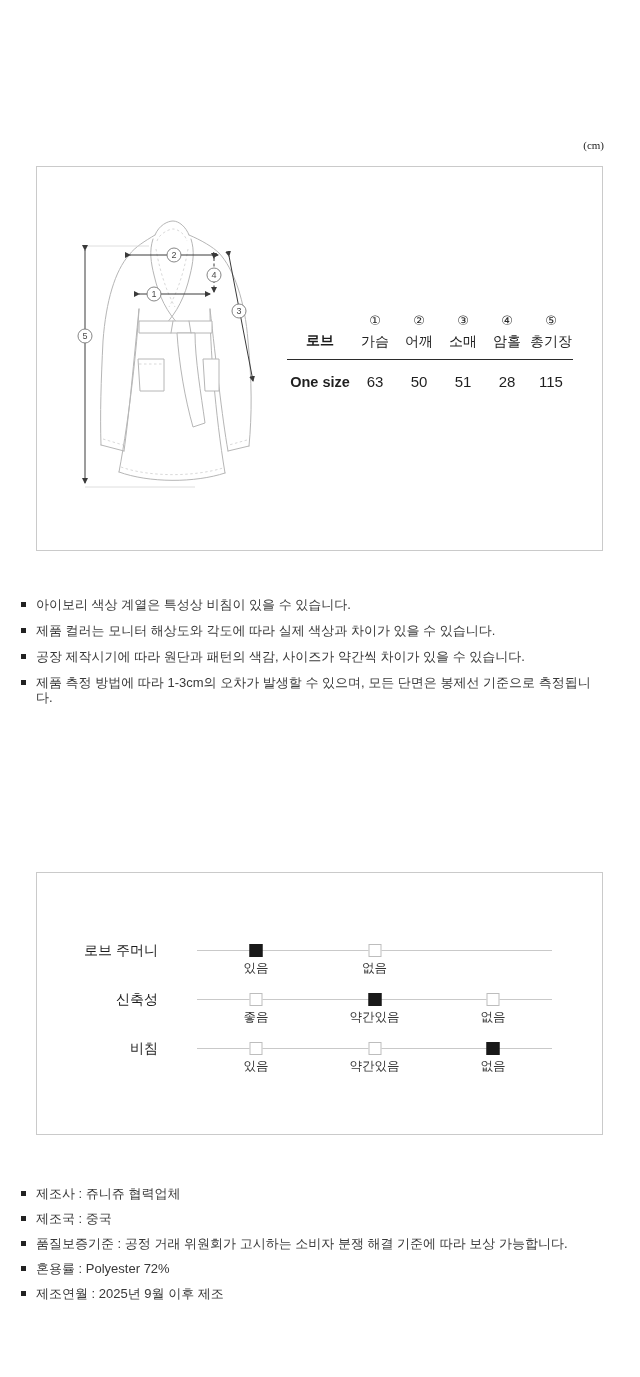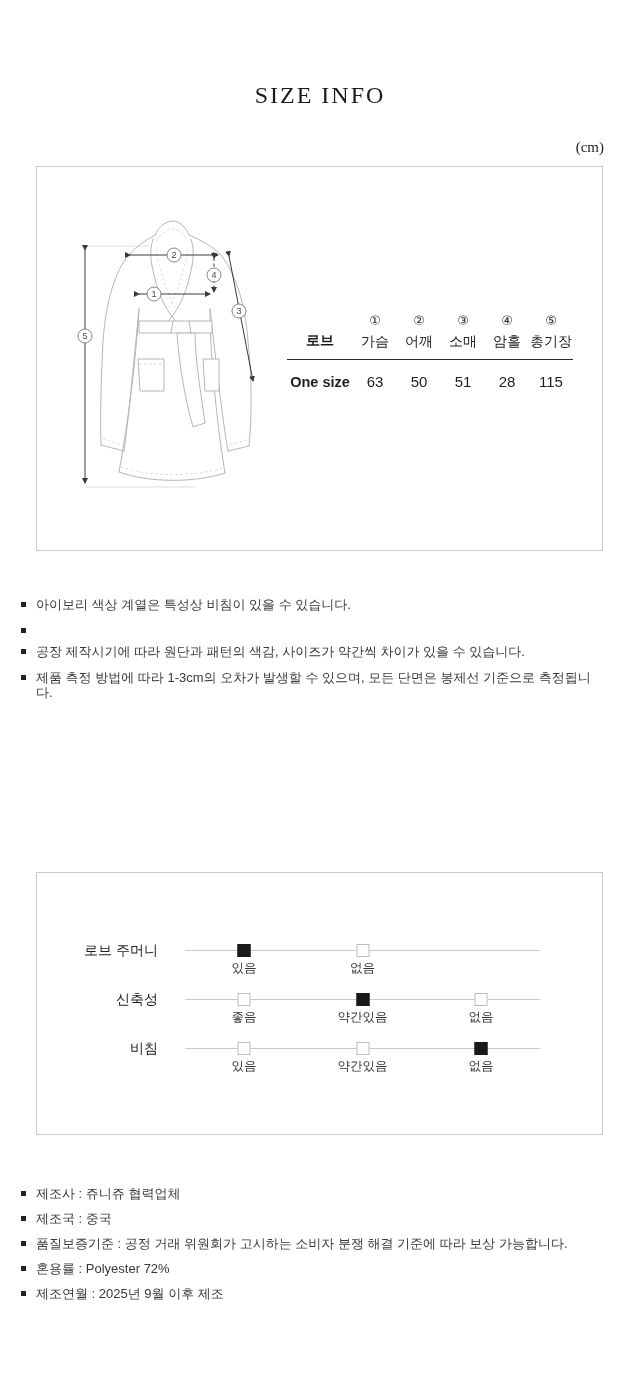--- a/index.html
+++ b/index.html
@@ -7,21 +7,21 @@
   body { font-family:"Liberation Sans","DejaVu Sans",sans-serif; color:#333; }
   .page { position:relative; width:640px; height:1377px; background:#fff; overflow:hidden; margin:0 auto; }
 
   .serif-title { position:absolute; left:0; width:100%; text-align:center;
     font-family:"Liberation Serif","DejaVu Serif",serif; font-size:24px; font-weight:400;
     letter-spacing:2px; color:#1b1b1b; }
   .title-size { top:82px; }
   .title-check { top:790px; }
 
   .unit { position:absolute; top:139px; right:36px;
-    font-family:"Liberation Serif","DejaVu Serif",serif; font-size:15px; color:#222; }
+    font-family:"Liberation Serif","DejaVu Serif",serif; font-size:11px; color:#222; }
 
   .box { position:absolute; left:36px; width:567px; border:1px solid #cacaca; background:#fff; }
   .box-size { top:166px; height:385px; }
   .box-check { top:872px; height:263px; }
 
   
   .robe-svg { position:absolute; left:30px; top:42px; width:220px; height:290px; }
 
   
   .size-table { position:absolute; left:250px; top:146px; width:286px; border-collapse:collapse; }
@@ -41,21 +41,21 @@
   .notes-bottom { top:1186px; }
   .note-item { display:flex; align-items:flex-start; font-size:13px; line-height:15px; color:#383838; }
   .notes-top .note-item { margin-bottom:11px; }
   .notes-bottom .note-item { margin-bottom:10px; }
   .bullet-sq { flex:0 0 auto; width:5px; height:5px; background:#222; margin:5px 10px 0 0; }
 
   
   .cp-row { position:absolute; left:0; width:567px; height:46px; }
   .cp-label { position:absolute; left:0; top:0; width:121px; text-align:right;
     font-size:14px; font-weight:400; color:#1b1b1b; line-height:18px; }
-  .cp-line { position:absolute; left:148px; top:9px; width:355px; border-top:1px solid #c9c9c9; }
+  .cp-line { position:absolute; left:160px; top:9px; width:355px; border-top:1px solid #c9c9c9; }
   .cp-opt { position:absolute; top:0; transform:translateX(-50%); width:80px; text-align:center; }
   .cp-opt-1 { left:16.6%; } .cp-opt-2 { left:50%; } .cp-opt-3 { left:83.4%; }
   .cp-marker { position:absolute; left:50%; top:-7px; transform:translateX(-50%);
     width:13px; height:13px; background:#fff; border:1px solid #bdbdbd; }
   .cp-marker.selected { background:#191919; border-color:#191919; }
   .cp-opt-label { display:block; margin-top:10px; font-size:12.5px; color:#333; line-height:15px; }
 
   svg .outline { fill:none; stroke:#b6b6b6; stroke-width:1; stroke-linecap:round; stroke-linejoin:round; }
   svg .fillw { fill:#ffffff; stroke:#b6b6b6; stroke-width:1; stroke-linejoin:round; }
   svg .stitch { fill:none; stroke:#cfcfcf; stroke-width:0.8; stroke-dasharray:2.5,2.5; }
@@ -63,21 +63,20 @@
   svg .mline { stroke:#3a3a3a; stroke-width:1; fill:none; }
   svg .mdash { stroke-dasharray:3,2.5; }
   svg .mcircle { fill:#fff; stroke:#787878; stroke-width:0.9; }
   svg .mnum { font-size:9px; fill:#4a4a4a; text-anchor:middle; font-family:"Liberation Sans","DejaVu Sans",sans-serif; }
 </style>
 </head>
 <body>
 
 <div class="page">
 
-  <div class="serif-title title-size">SIZE INFO</div>
   <div class="unit">(cm)</div>
 
   <div class="box box-size">
 
     <svg class="robe-svg" viewBox="0 0 220 290">
       <defs>
         <marker id="ah" markerWidth="7" markerHeight="7" refX="5" refY="3" orient="auto">
           <path d="M0,0 L6,3 L0,6 Z" fill="#3a3a3a"></path>
         </marker>
       </defs>
@@ -186,20 +185,21 @@
     </table>
   </div>
 
   <ul class="notes notes-top">
     <li class="note-item">
         <span class="bullet-sq"></span>
         <span>아이보리 색상 계열은 특성상 비침이 있을 수 있습니다.</span>
       </li>
     <li class="note-item">
         <span class="bullet-sq"></span>
+        <span>제품 컬러는 모니터 해상도와 각도에 따라 실제 색상과 차이가 있을 수 있습니다.</span>
       </li>
     <li class="note-item">
         <span class="bullet-sq"></span>
         <span>공장 제작시기에 따라 원단과 패턴의 색감, 사이즈가 약간씩 차이가 있을 수 있습니다.</span>
       </li>
     <li class="note-item">
         <span class="bullet-sq"></span>
         <span>제품 측정 방법에 따라 1-3cm의 오차가 발생할 수 있으며, 모든 단면은 봉제선 기준으로 측정됩니다.</span>
       </li>
   </ul>

